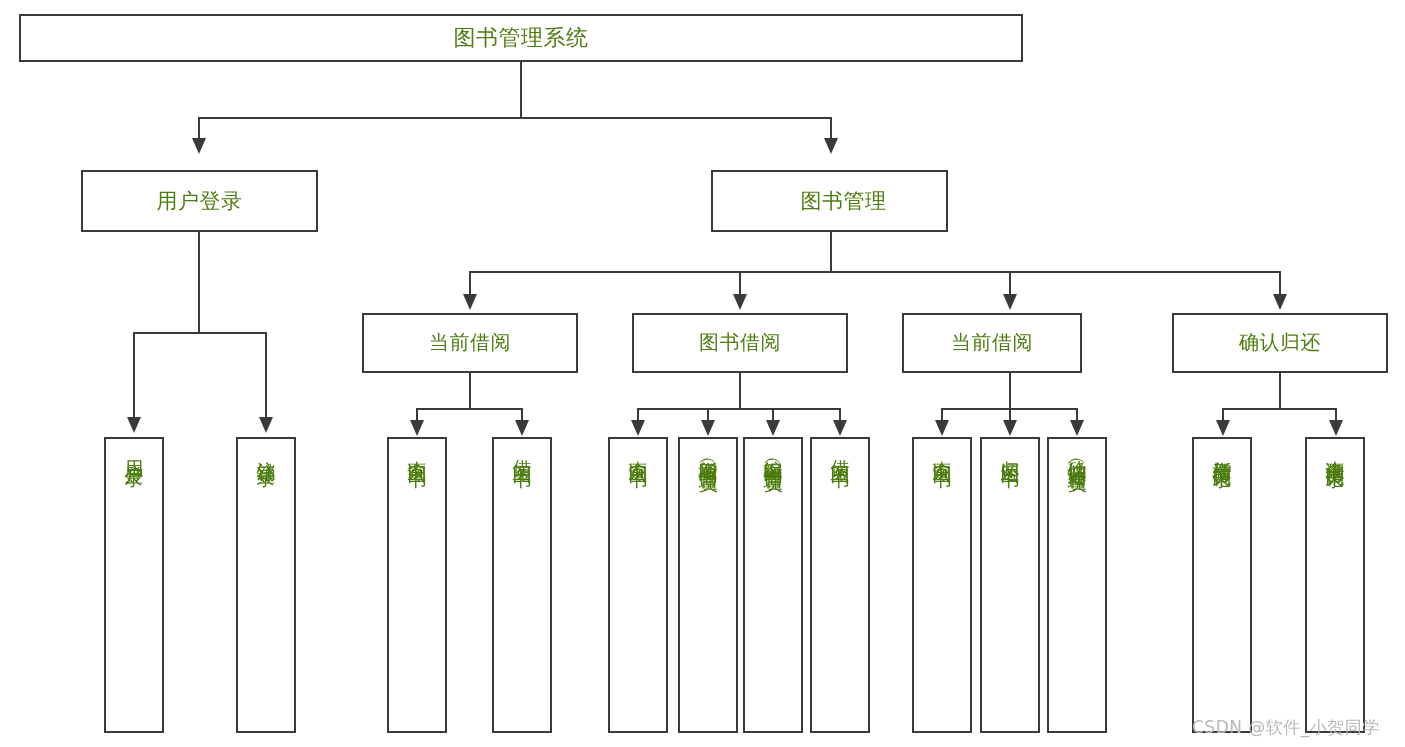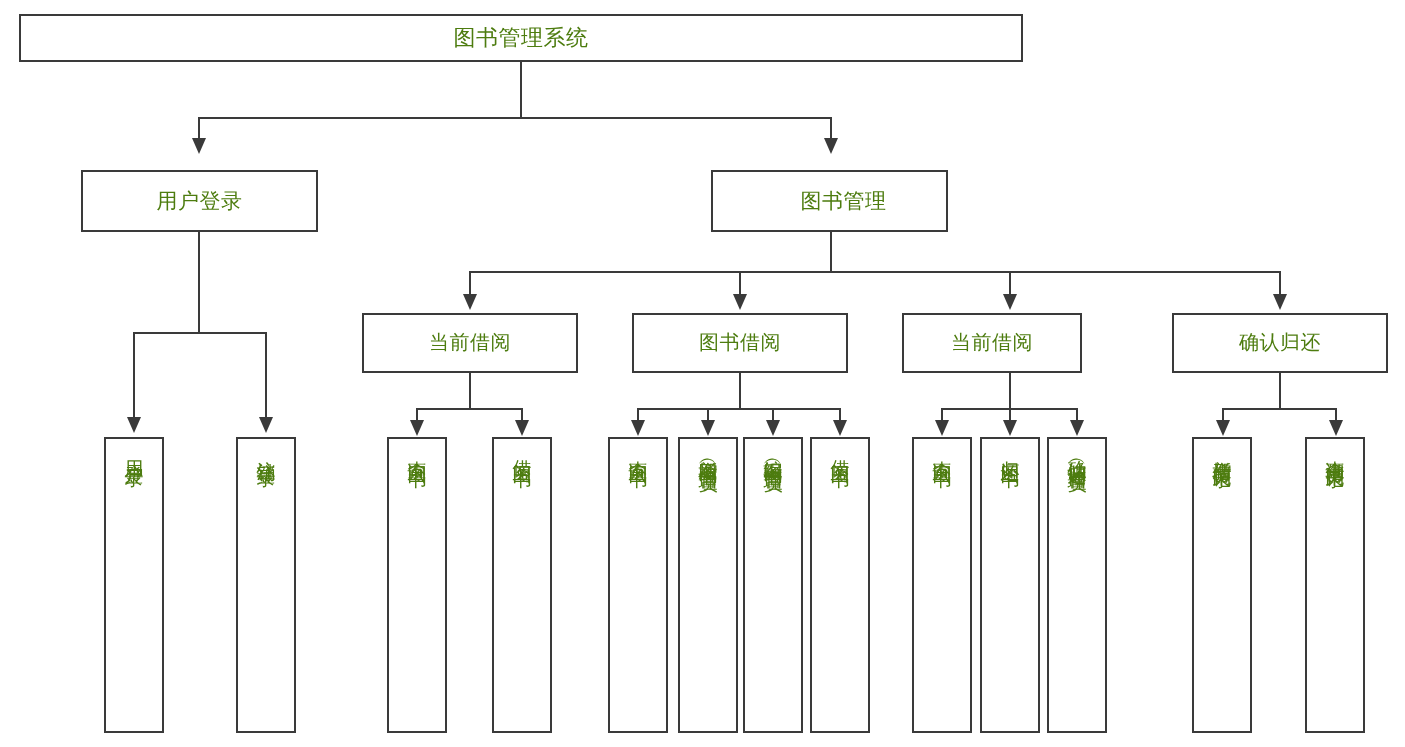--- a/index.html
+++ b/index.html
@@ -214,14 +214,15 @@
     <span class="label">确认归还（管理员）</span>
   </div>
 
   <div class="node leaf tall" style="left:1192px; top:437px; width:60px; height:296px;">
     <span class="label">新增借阅记录</span>
   </div>
   <div class="node leaf tall" style="left:1305px; top:437px; width:60px; height:296px;">
     <span class="label">查询借阅记录</span>
   </div>
 
+  <div id="watermark" style="left:1192px; top:716px;">CSDN @软件_小贺同学</div>
 
 </div>
 
 </body></html>

